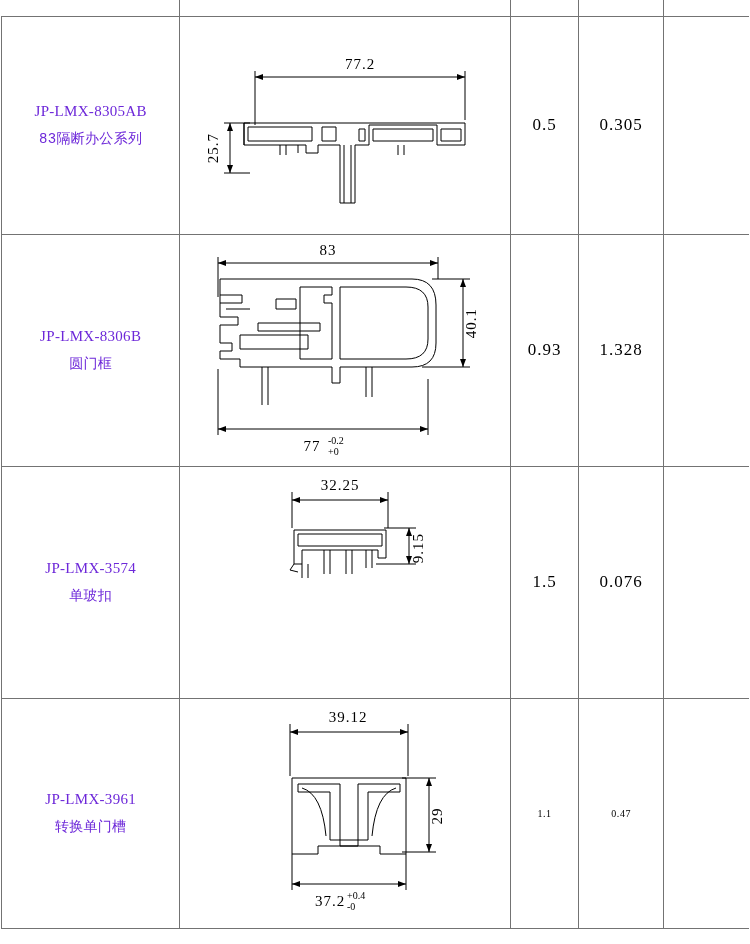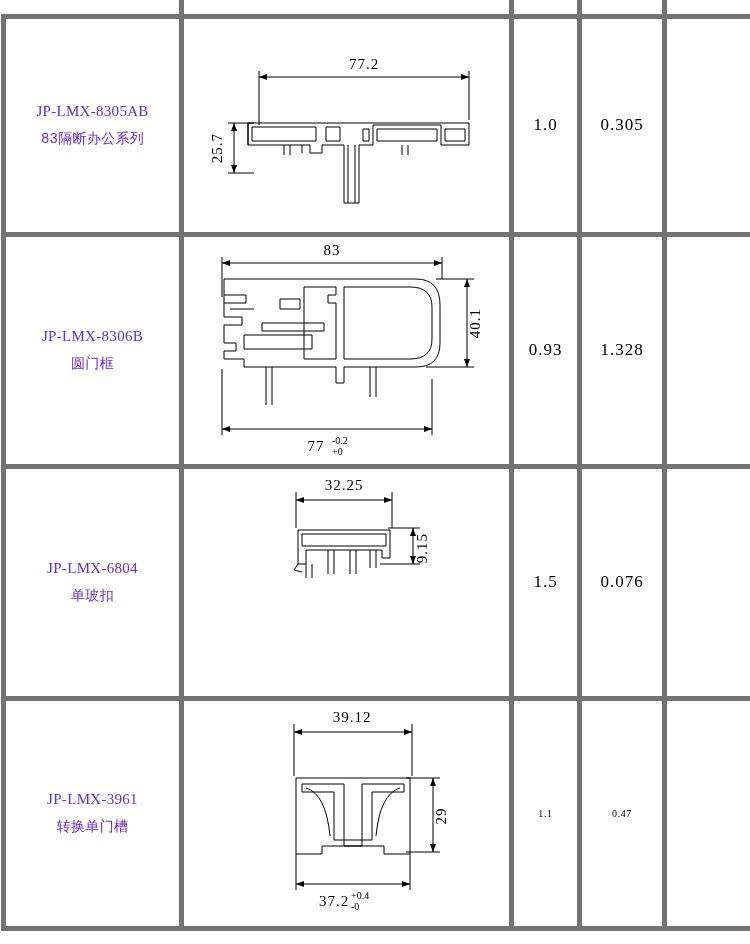--- a/index.html
+++ b/index.html
@@ -20,21 +20,21 @@
     height: 944px;
     box-sizing: border-box;
   }
   table.spec {
     border-collapse: collapse;
     width: 748px;
     margin: 0 1px;
     table-layout: fixed;
   }
   table.spec td {
-    border: 5px solid #737373;
+    border: 1px solid #737373;
     padding: 0;
     vertical-align: middle;
     text-align: center;
   }
   .col-code { width: 178px; }
   .col-draw { width: 330px; }
   .col-a    { width: 68px; }
   .col-b    { width: 85px; }
   .col-c    { width: 85px; }
 
@@ -135,21 +135,21 @@
                 <path d="M118 120 v8"></path>
                 <path d="M218 120 v10 M224 120 v10"></path>
                 <path d="M164 120 v58 M171 120 v58"></path>
                 <path d="M64 98 v22"></path>
               </g>
               <text class="dimtxt" x="180" y="44" text-anchor="middle">77.2</text>
               <text class="dimtxt" x="38" y="123" text-anchor="middle" transform="rotate(-90 38 123)">25.7</text>
             </svg>
           </div>
         </td>
-        <td class="num-cell">1.0</td>
+        <td class="num-cell">0.5</td>
         <td class="num-cell">0.305</td>
         <td style="border-right:none;"></td>
       </tr>
 
       <tr style="height:232px;">
         <td class="code-cell">
           <div class="code-line">JP-LMX-8306B</div>
           <div class="code-line code-name">圆门框</div>
         </td>
         <td class="draw-cell">
@@ -202,21 +202,21 @@
             </svg>
           </div>
         </td>
         <td class="num-cell">0.93</td>
         <td class="num-cell">1.328</td>
         <td style="border-right:none;"></td>
       </tr>
 
       <tr style="height:232px;">
         <td class="code-cell">
-          <div class="code-line">JP-LMX-6804</div>
+          <div class="code-line">JP-LMX-3574</div>
           <div class="code-line code-name">单玻扣</div>
         </td>
         <td class="draw-cell">
           <div class="draw-wrap">
             <svg width="330" height="220" viewBox="0 0 330 220">
               <g stroke="#000" fill="none" stroke-width="1">
 
                 <line x1="112" y1="20" x2="112" y2="56"></line>
                 <line x1="208" y1="20" x2="208" y2="56"></line>
                 <line x1="112" y1="28" x2="208" y2="28"></line>

